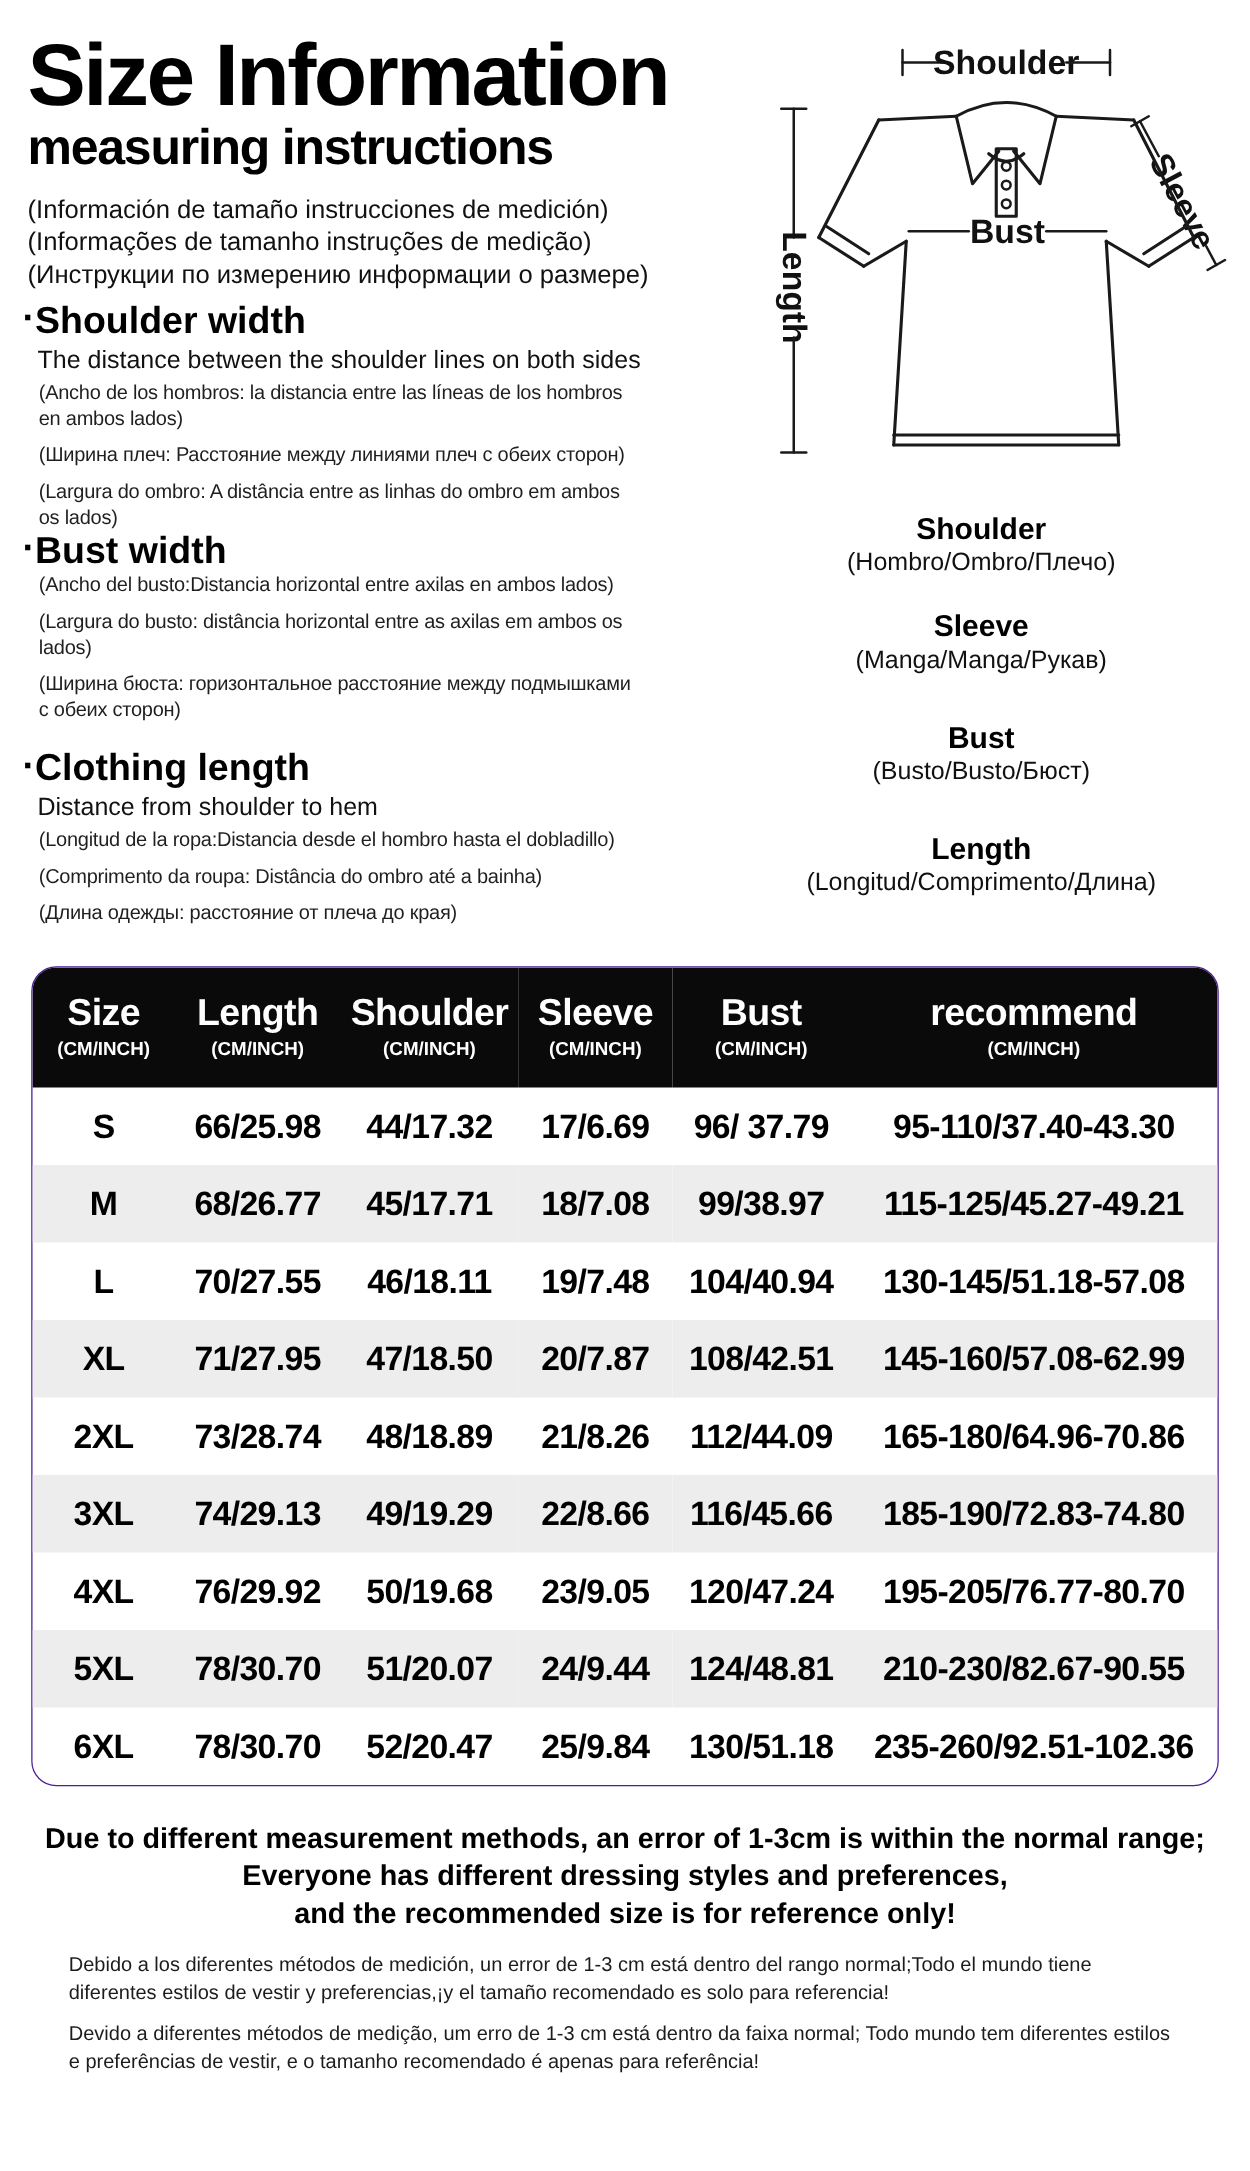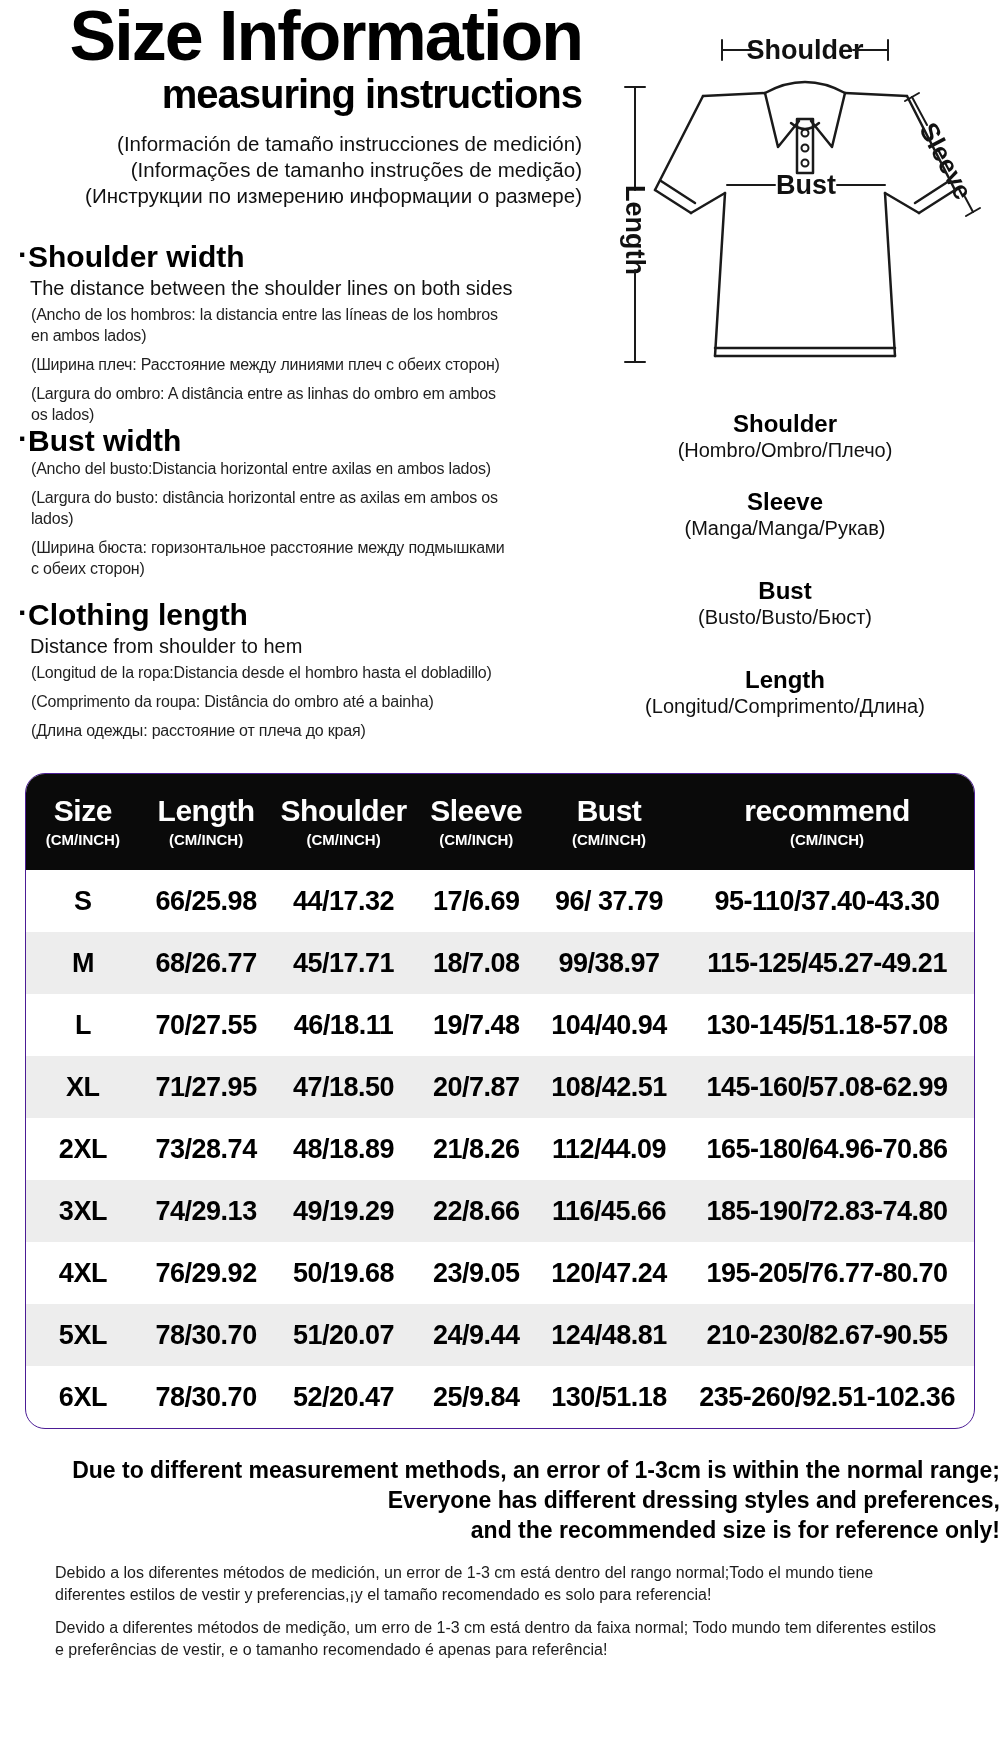--- a/index.html
+++ b/index.html
@@ -1,21 +1,21 @@
 <!DOCTYPE html>
 <html><head>
 <meta charset="utf-8">
 <style>
   html,body{margin:0;padding:0;background:#ffffff;}
   body{width:1000px;height:1737px;position:relative;overflow:hidden;
        font-family:"Liberation Sans","DejaVu Sans",sans-serif;color:#000;}
   .abs{position:absolute;}
 
   
-  .title-block{left:22px;top:0;width:560px;text-align:right;}
+  .title-block{left:22px;top:24px;width:560px;}
   .main-title{font-size:70px;font-weight:700;letter-spacing:-2px;line-height:72px;white-space:nowrap;}
   .sub-title{font-size:40px;font-weight:700;letter-spacing:-1px;line-height:44px;margin-top:0;}
   .title-trans{font-size:20.5px;line-height:26px;color:#111;margin-top:15px;}
   .title-trans div{white-space:nowrap;}
 
   
   .section{left:18px;width:505px;}
   .sec-title{font-size:30px;font-weight:700;line-height:34px;}
   .sec-bullet{font-size:30px;font-weight:700;vertical-align:2px;}
   .sec-desc{font-size:20px;color:#111;line-height:26px;margin:1px 0 3px 12px;}
@@ -39,21 +39,21 @@
   .table-wrap{left:25px;top:773px;width:948px;border:1px solid #4c1d95;border-radius:20px;overflow:hidden;background:#fff;}
   table{border-collapse:collapse;width:100%;table-layout:fixed;}
   thead tr{background:#0a0a0a;}
   th{height:96px;vertical-align:middle;padding:0;}
   .col-label{color:#fff;font-size:30px;font-weight:700;line-height:34px;letter-spacing:-0.5px;}
   .col-unit{color:#fff;font-size:15px;font-weight:700;line-height:20px;margin-top:2px;}
   td{height:62px;text-align:center;vertical-align:middle;font-size:27px;font-weight:700;letter-spacing:-0.5px;padding:0;}
   tbody tr:nth-child(even){background:#ededed;}
 
   
-  .footer-en{left:0;top:1455px;width:1000px;text-align:right;font-size:23px;font-weight:700;line-height:30px;}
+  .footer-en{left:0;top:1455px;width:1000px;text-align:center;font-size:23px;font-weight:700;line-height:30px;}
   .footer-trans{left:55px;top:1562px;width:890px;text-align:left;font-size:16px;line-height:22px;color:#1c1c1c;}
   .footer-trans p{margin:0 0 11px 0;}
 </style>
 </head>
 <body>
 
 <div class="abs title-block">
   <div class="main-title">Size Information</div>
   <div class="sub-title">measuring instructions</div>
   <div class="title-trans">

